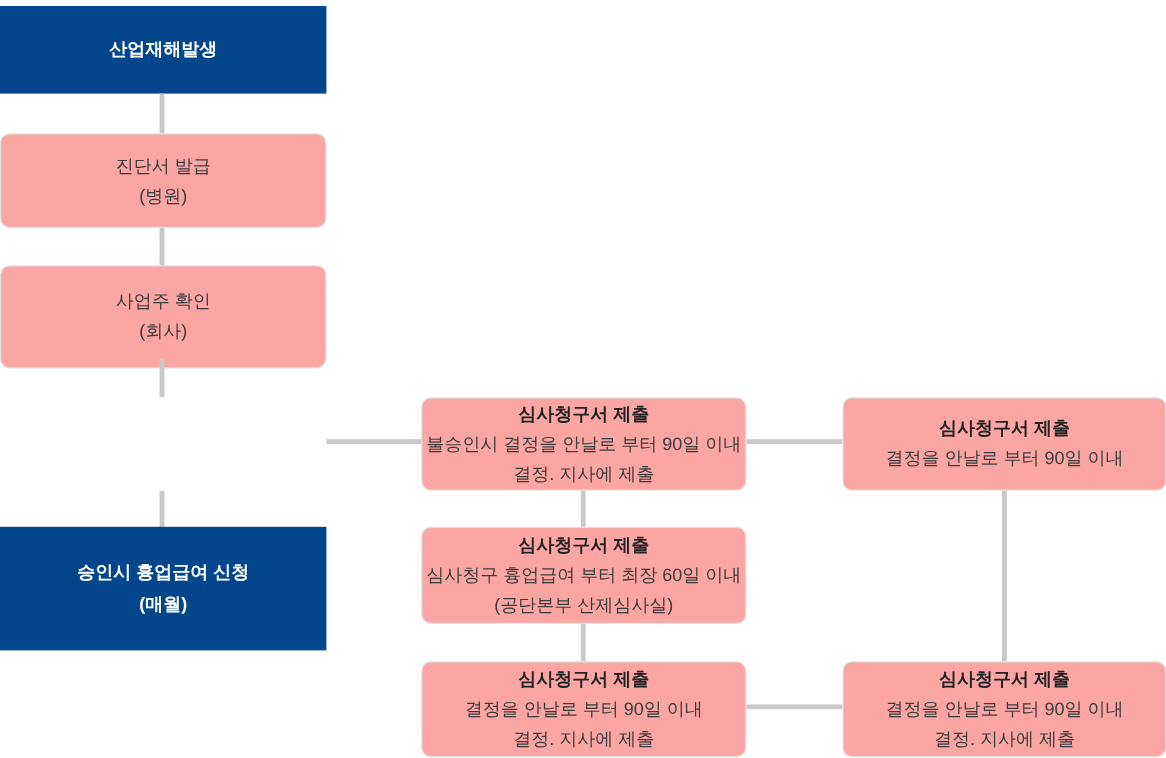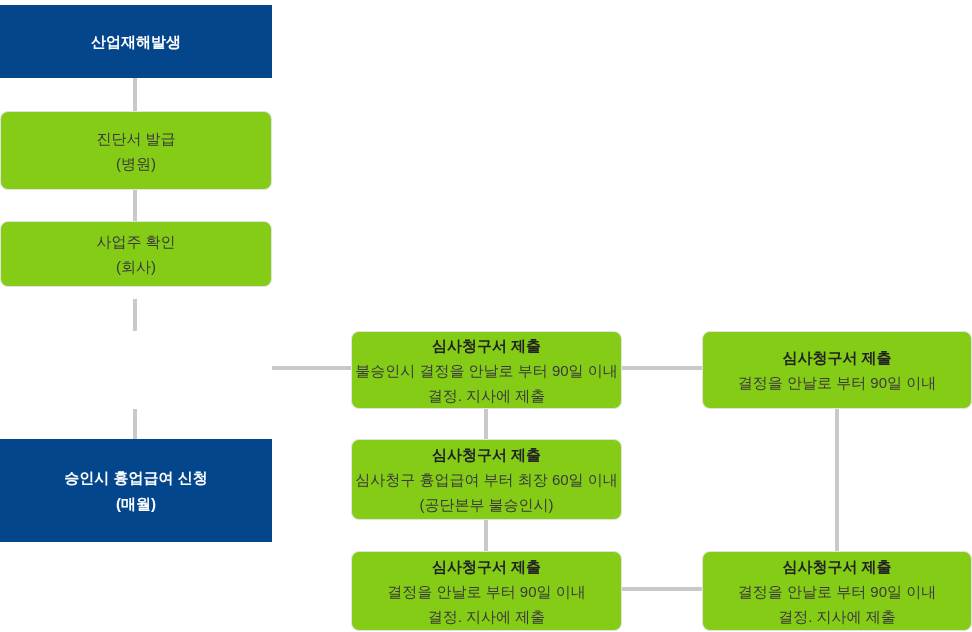--- a/index.html
+++ b/index.html
@@ -18,21 +18,21 @@
   .box {
     position: absolute;
     box-sizing: border-box;
     display: flex;
     flex-direction: column;
     align-items: center;
     justify-content: center;
     text-align: right;
   }
   .box.default {
-    background: #84cc16;
+    background: #fca5a5;
     border: 1px solid #e2e2e2;
     border-radius: 8px;
     color: #3a3a3a;
   }
   .box.primary {
     background: #04468c;
     color: #ffffff;
     font-weight: bold;
   }
   .box .line {
@@ -50,21 +50,21 @@
   .box.primary .line { line-height: 26px; }
 
   
   .col-left  { left: 0;     width: 272px; }
   .col-mid   { left: 351px; width: 271px; }
   .col-right { left: 702px; width: 270px; }
 
   
   #box-l1 { top: 5px;   height: 73px; }
   #box-l2 { top: 111px; height: 79px; }
-  #box-l3 { top: 221px; height: 66px; }
+  #box-l3 { top: 221px; height: 86px; }
   #box-l4 { top: 331px; height: 78px; }
   #box-l5 { top: 439px; height: 103px; }
 
   
   #box-m1 { top: 331px; height: 78px; }
   #box-m2 { top: 439px; height: 81px; }
   #box-m3 { top: 551px; height: 80px; }
 
   
   #box-r1 { top: 331px; height: 78px; }
@@ -127,21 +127,21 @@
 
   <div class="box default col-mid" id="box-m1">
     <span class="title">심사청구서 제출</span>
     <span class="line">불승인시 결정을 안날로 부터 90일 이내</span>
     <span class="line">결정. 지사에 제출</span>
   </div>
 
   <div class="box default col-mid" id="box-m2">
     <span class="title">심사청구서 제출</span>
     <span class="line">심사청구 흉업급여 부터 최장 60일 이내</span>
-    <span class="line">(공단본부 불승인시)</span>
+    <span class="line">(공단본부 산제심사실)</span>
   </div>
 
   <div class="box default col-mid" id="box-m3">
     <span class="title">심사청구서 제출</span>
     <span class="line">결정을 안날로 부터 90일 이내</span>
     <span class="line">결정. 지사에 제출</span>
   </div>
 
   <div class="box default col-right" id="box-r1">
     <span class="title">심사청구서 제출</span>

